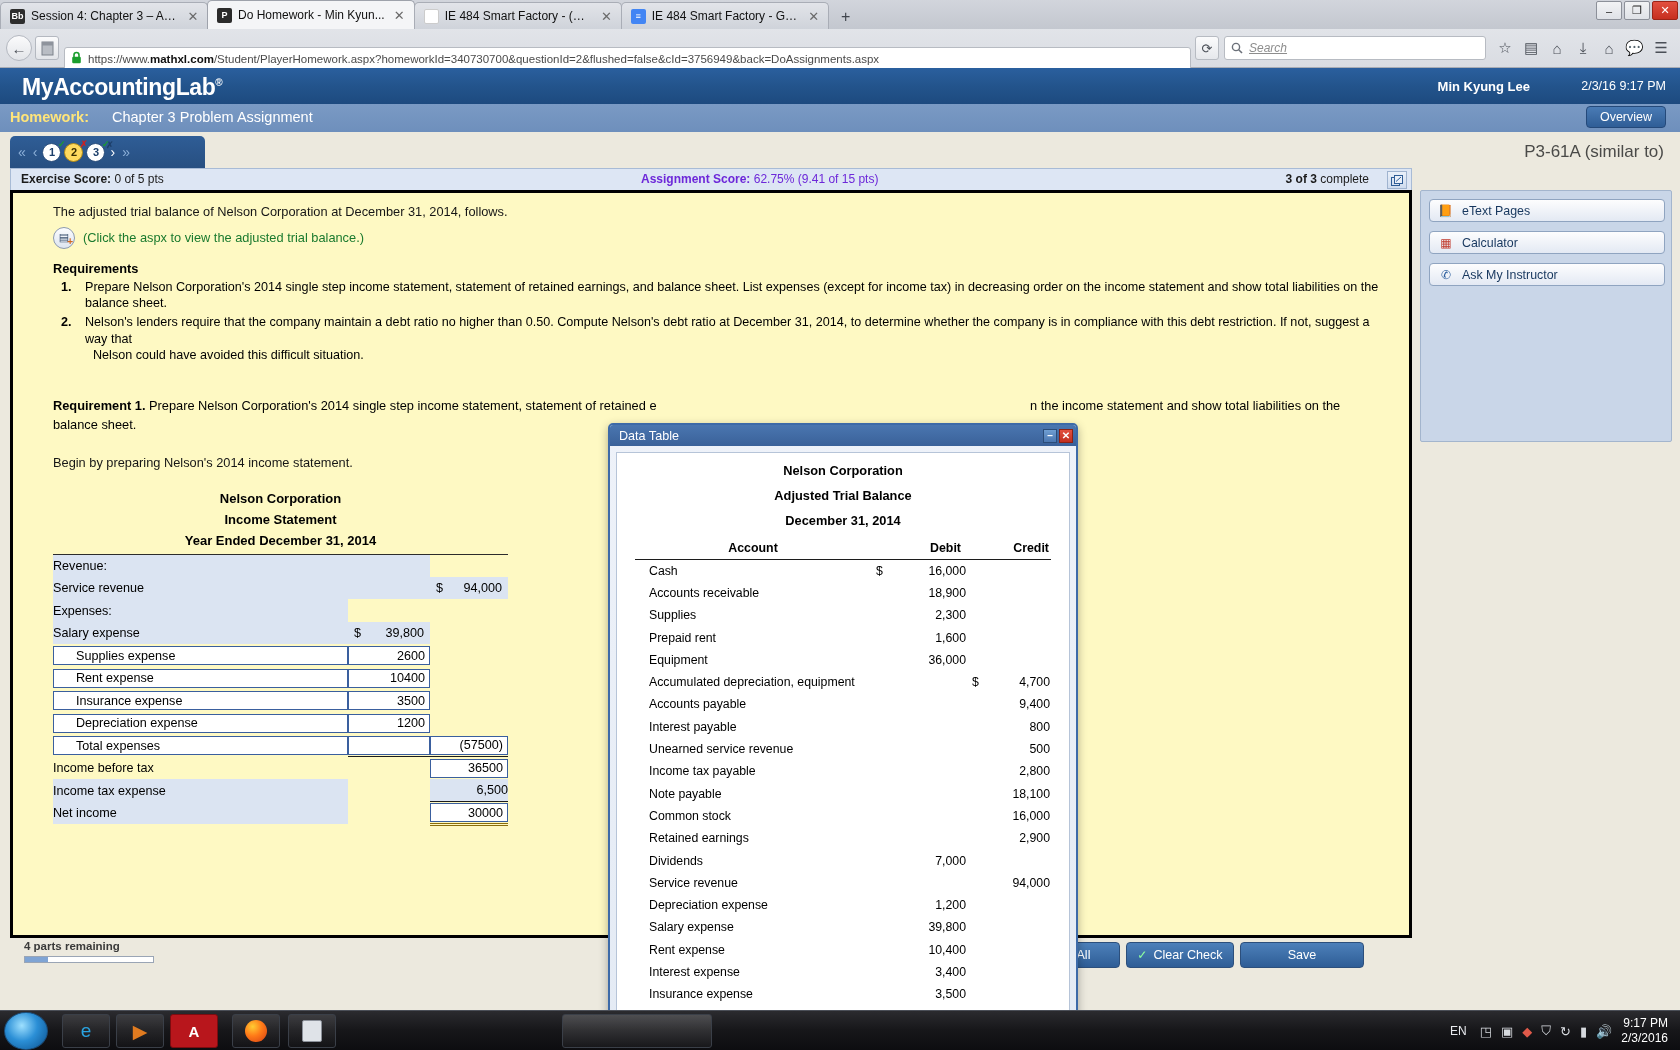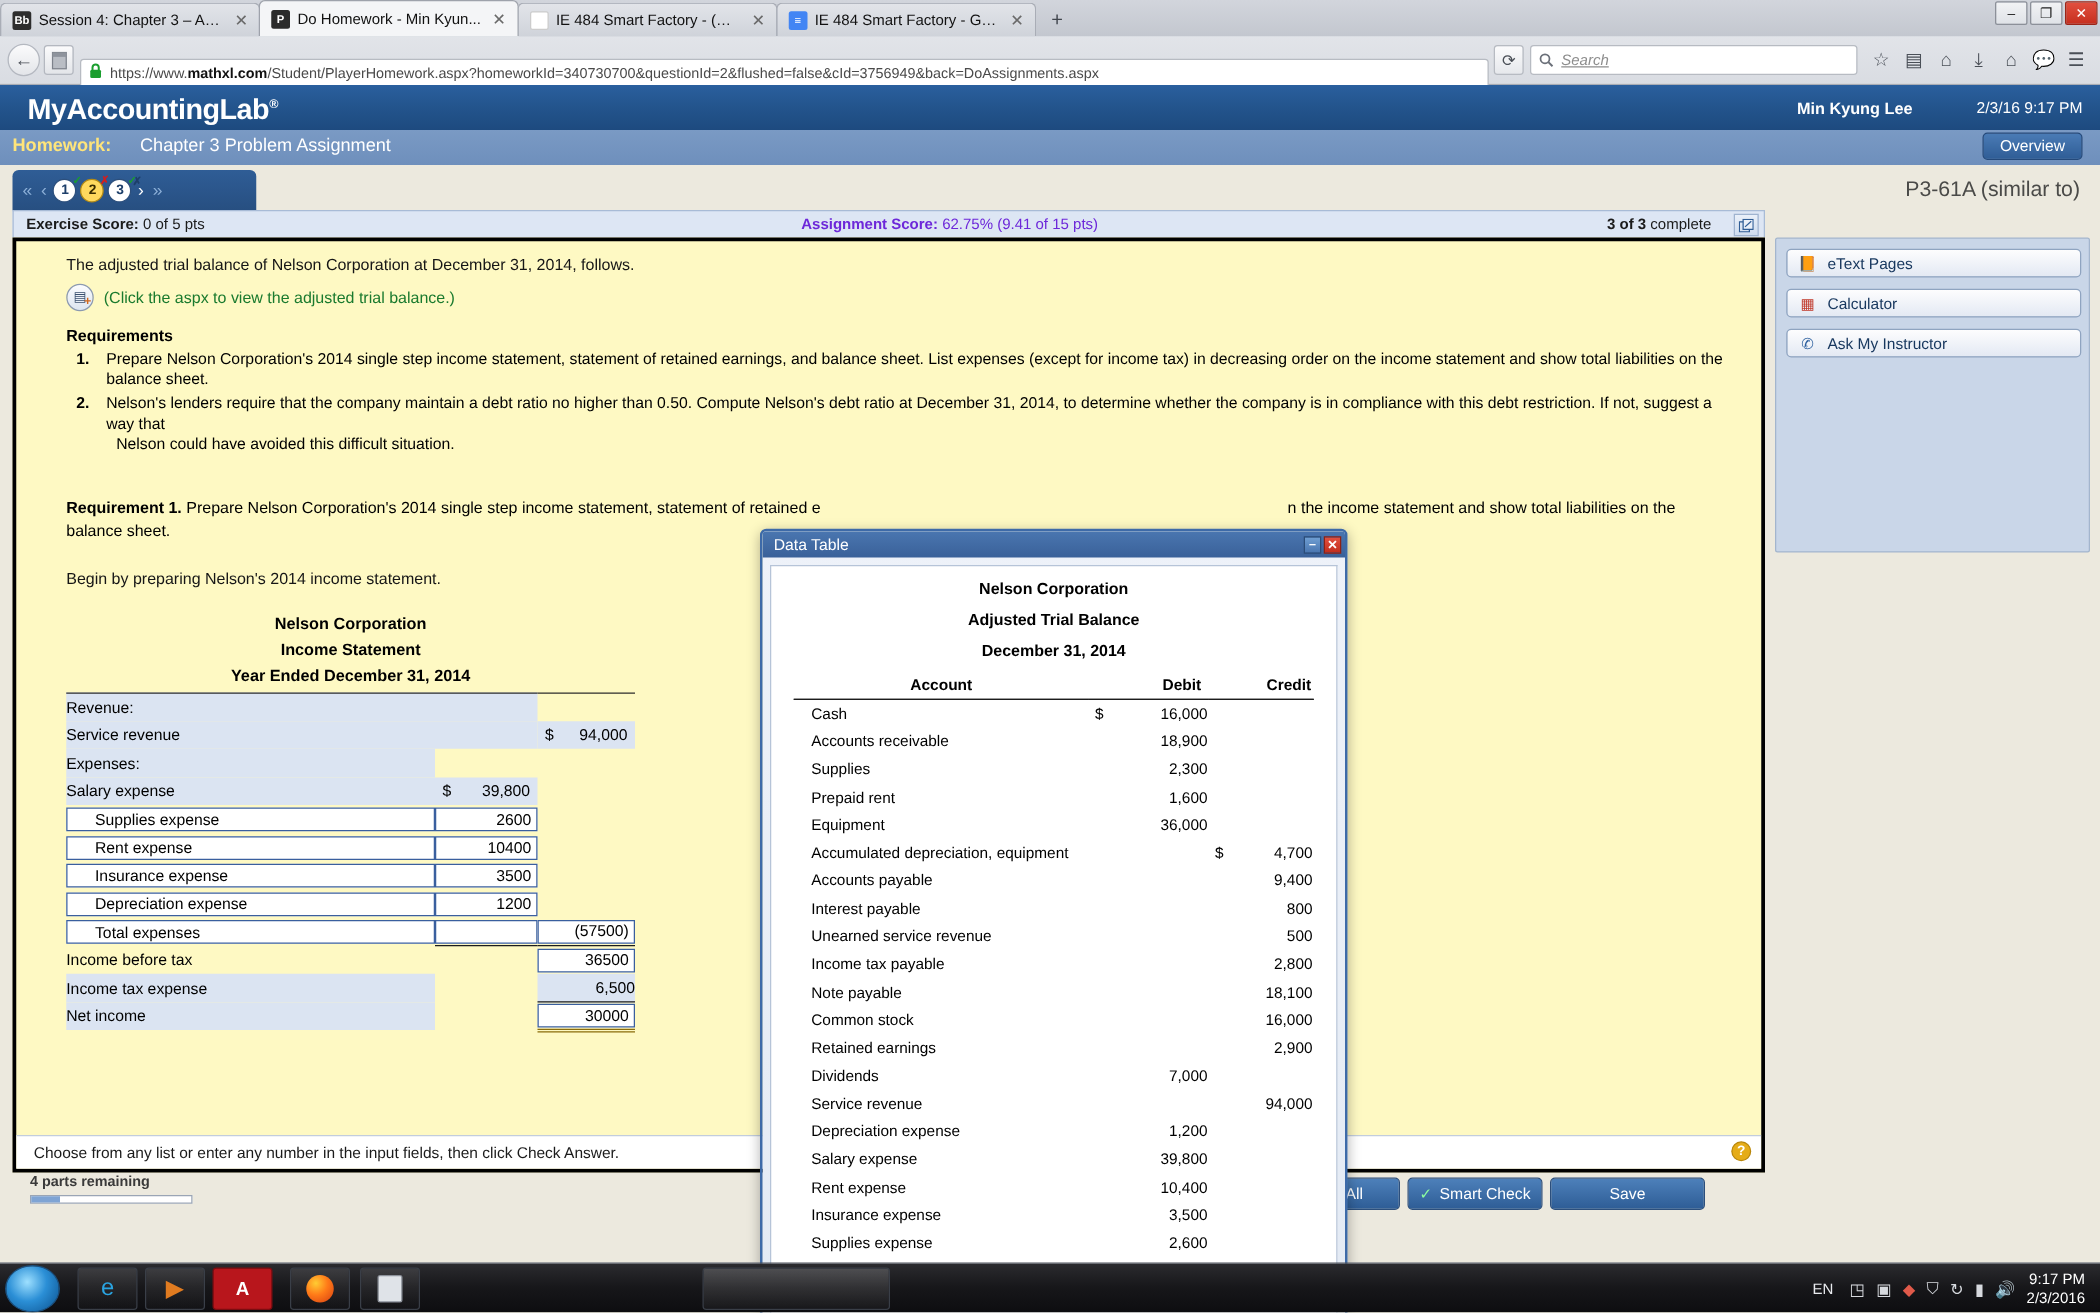--- a/index.html
+++ b/index.html
@@ -686,35 +686,31 @@
             <td class="col-a"></td>
             <td class="cellwrap col-b dbl-under">
               <div class="inputbox val">30000</div>
             </td>
           </tr>
         </tbody>
           </table>
       </div>
     </div>
 
-    <div id="hint-line">
-      <span>Choose from any list or enter any number in the input fields, then click Check Answer.</span>
-      <span id="help-circle">?</span>
-    </div>
   </div>
 
   <div id="footer-area">
     <div id="parts-remaining">4 parts remaining</div>
     <div id="progress-track">
       <div id="progress-fill"></div>
     </div>
     <div class="foot-btn" id="btn-clear-all">Clear All</div>
     <div class="foot-btn" id="btn-final-check">
       <span class="check-badge">✓</span>
-      <span>Smart Check</span>
+      <span>Clear Check</span>
     </div>
     <div class="foot-btn" id="btn-save">Save</div>
   </div>
 
   <div id="sidebar">
     <div class="side-btn" id="side-etext">
       <span class="side-ico ico-book">📙</span>
       <span>eText Pages</span>
     </div>
     <div class="side-btn" id="side-calc">
@@ -1070,20 +1066,39 @@
                 </div>
               </td>
             </tr>
             <tr>
               <td class="c-acct">Rent expense</td>
               <td class="c-num">
                 <div class="dt-money">
                   <div class="deb-inner">
                     <span class="sgn"></span>
                     <span class="amt">10,400</span>
+                  </div>
+                </div>
+              </td>
+              <td class="c-num">
+                <div class="dt-money">
+                  <div class="cre-inner">
+                    <span class="sgn"></span>
+                    <span class="amt"></span>
+                  </div>
+                </div>
+              </td>
+            </tr>
+            <tr>
+              <td class="c-acct">Interest expense</td>
+              <td class="c-num">
+                <div class="dt-money">
+                  <div class="deb-inner">
+                    <span class="sgn"></span>
+                    <span class="amt">3,400</span>
                   </div>
                 </div>
               </td>
               <td class="c-num">
                 <div class="dt-money">
                   <div class="cre-inner">
                     <span class="sgn"></span>
                     <span class="amt"></span>
                   </div>
                 </div>

